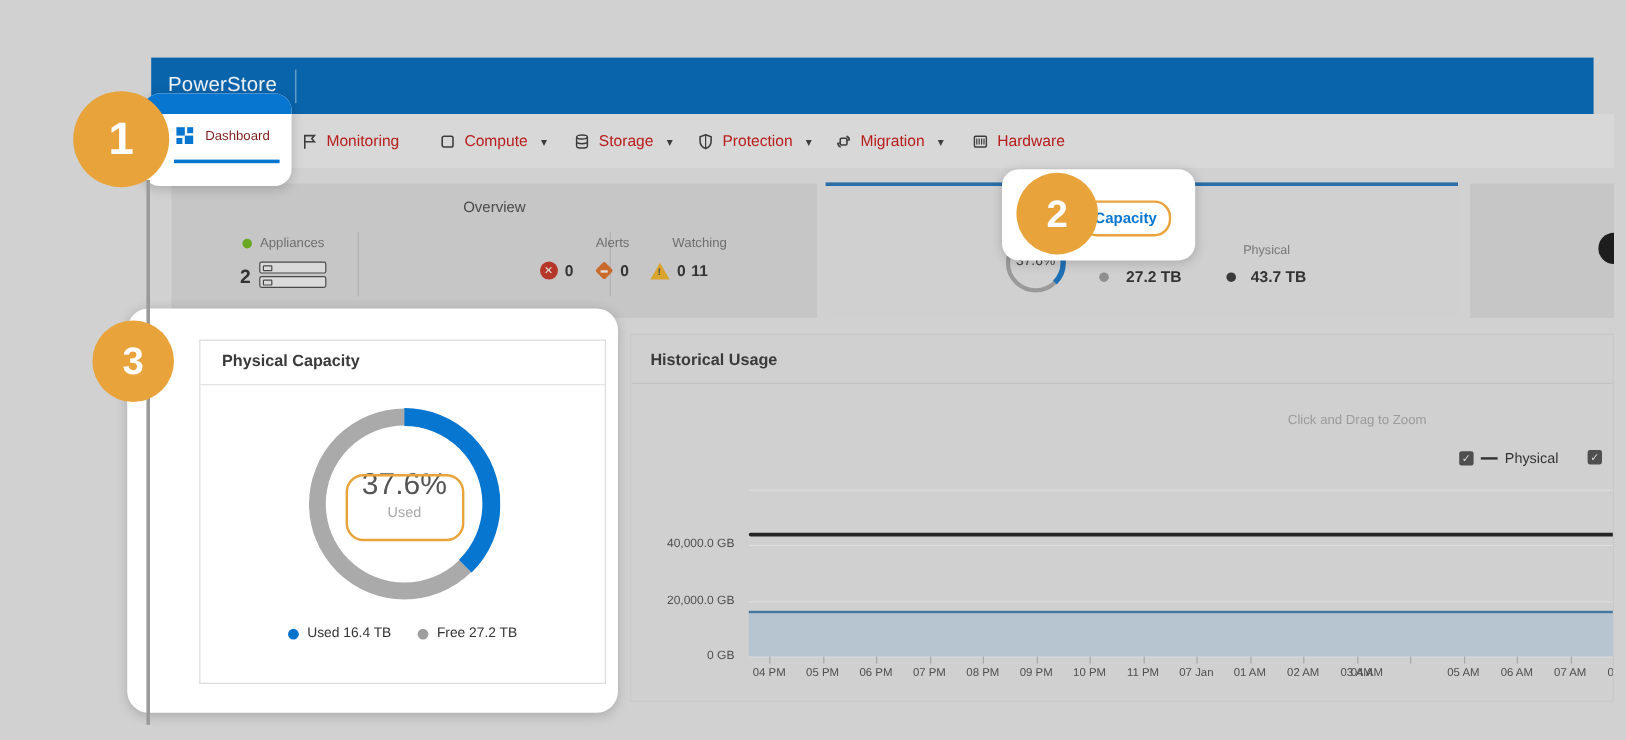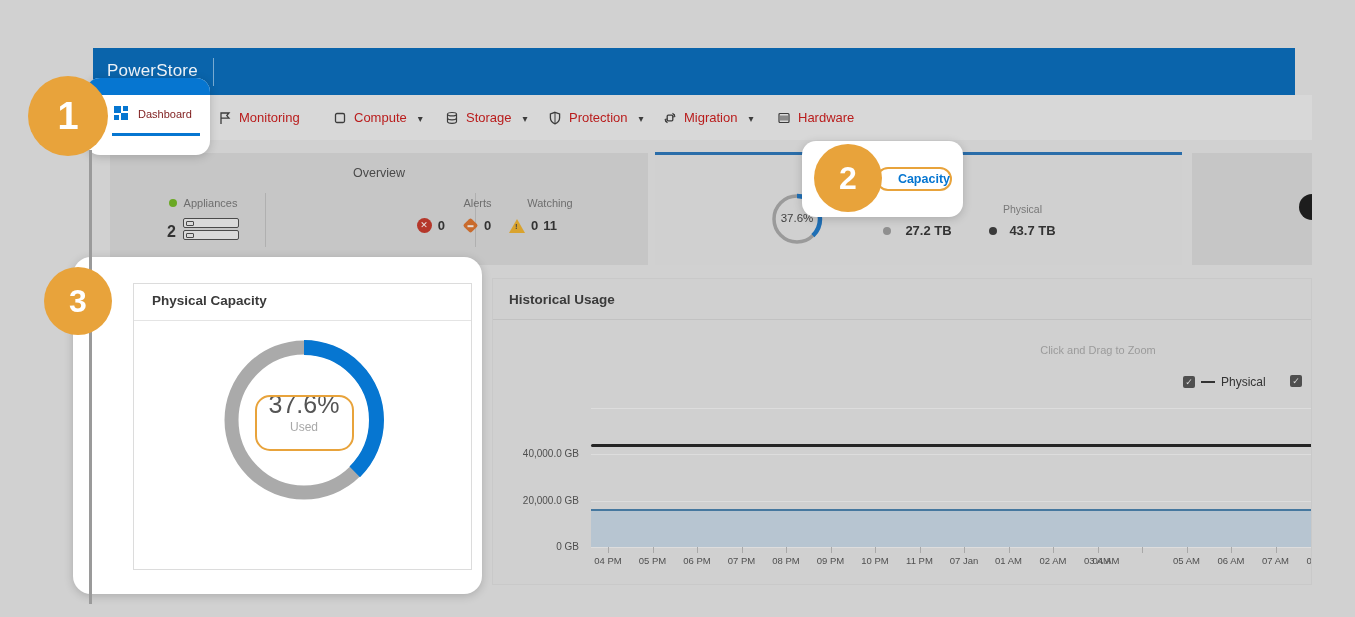--- a/index.html
+++ b/index.html
@@ -2,21 +2,21 @@
 <html><head>
 <meta charset="utf-8">
 <style>
   html,body{margin:0;padding:0;}
   body{
     width:1355px;height:617px;position:relative;overflow:hidden;
     background:#d1d1d1;
     font-family:"Liberation Sans","DejaVu Sans",sans-serif;
     -webkit-font-smoothing:antialiased;
   }
-  .abs{position:absolute;}
+  .abs{position:absolute;margin-left:33px;}
 
   
   .topbar{left:93px;top:48px;width:1202px;height:47px;background:#0a64ab;}
   .topbar .apptitle{position:absolute;left:14px;top:13px;font-size:17px;color:#eef3f8;letter-spacing:.2px;}
   .topbar .tdiv{position:absolute;left:120px;top:10px;width:1px;height:28px;background:rgba(255,255,255,.45);}
 
   
   .navbar{left:93px;top:95px;width:1219px;height:45px;background:#d8d8d8;}
   .navitem{position:absolute;top:0;height:45px;display:flex;align-items:center;gap:7px;
            font-size:13px;color:#b91c1c;white-space:nowrap;}
@@ -79,22 +79,22 @@
   .hl{background:#fff;box-shadow:0 2px 10px rgba(0,0,0,.18);}
   .hl1{left:86px;top:78px;width:124px;height:77px;border-radius:14px;}
   .hl1 .bluecap{position:absolute;left:0;right:0;top:0;height:17px;background:#0676d1;border-radius:14px 14px 0 0;}
   .dash-tab{position:absolute;left:28px;top:28px;display:flex;align-items:center;gap:8px;}
   .dash-ico{width:16px;height:16px;position:relative;}
   .dash-ico i{position:absolute;background:#0676d1;}
   .dash-lbl{font-size:11px;color:#7f1d1d;}
   .dash-underline{position:absolute;left:26px;top:55px;width:88px;height:3px;background:#0676d1;}
 
   .hl2{left:802px;top:141px;width:161px;height:76px;border-radius:14px;}
-  .cap-pill{position:absolute;left:74px;top:26px;width:76px;height:24px;border:2.5px solid #e8a33b;border-radius:14px;
-            display:flex;align-items:center;justify-content:flex-end;box-sizing:border-box;}
+  .cap-pill{position:absolute;left:65px;top:26px;width:76px;height:30px;border:2.5px solid #e8a33b;border-radius:14px;
+            display:flex;align-items:center;justify-content:center;box-sizing:border-box;}
   .cap-pill span{font-size:12.5px;font-weight:bold;color:#0676d1;}
 
   .hl3{left:73px;top:257px;width:409px;height:337px;border-radius:18px;}
 
   
   .pcard{position:absolute;left:60px;top:26px;width:339px;height:287px;background:#fff;border:1px solid #dcdcdc;box-sizing:border-box;}
   .pcard .ptitle{position:absolute;left:18px;top:9px;font-size:13.5px;font-weight:bold;color:#3a3a3a;}
   .pcard .pdiv{position:absolute;left:0;right:0;top:36px;height:1px;background:#e4e4e4;}
   .donut-wrap{position:absolute;left:90px;top:56px;width:160px;height:160px;}
   .donut-center{position:absolute;left:0;right:0;top:51px;text-align:center;}
@@ -335,20 +335,30 @@
       <svg width="160" height="160" viewBox="0 0 160 160">
         <circle cx="80" cy="80" r="72.5" fill="none" stroke="#aaaaaa" stroke-width="14"></circle>
         <circle cx="80" cy="80" r="72.5" fill="none" stroke="#0676d1" stroke-width="15" transform="rotate(-90 80 80)" stroke-dasharray="171.2796314737155 284.25130329680445"></circle>
       </svg>
       <div class="donut-center">
         <div class="big">37.6%</div>
         <div class="sub">Used</div>
       </div>
     </div>
     <div class="pct-pill"></div>
+    <div class="plegend">
+      <span class="item">
+        <span class="dot" style="width:9px;height:9px;background:#0672cb"></span>
+        <span>Used 16.4 TB</span>
+      </span>
+      <span class="item">
+        <span class="dot" style="width:9px;height:9px;background:#9e9e9e"></span>
+        <span>Free 27.2 TB</span>
+      </span>
+    </div>
   </div>
 </div>
 
 <div class="abs leftedge"></div>
 
 <div class="abs callout c1">1</div>
 <div class="abs callout c2">2</div>
 <div class="abs callout c3">3</div>
 
 </body></html>

